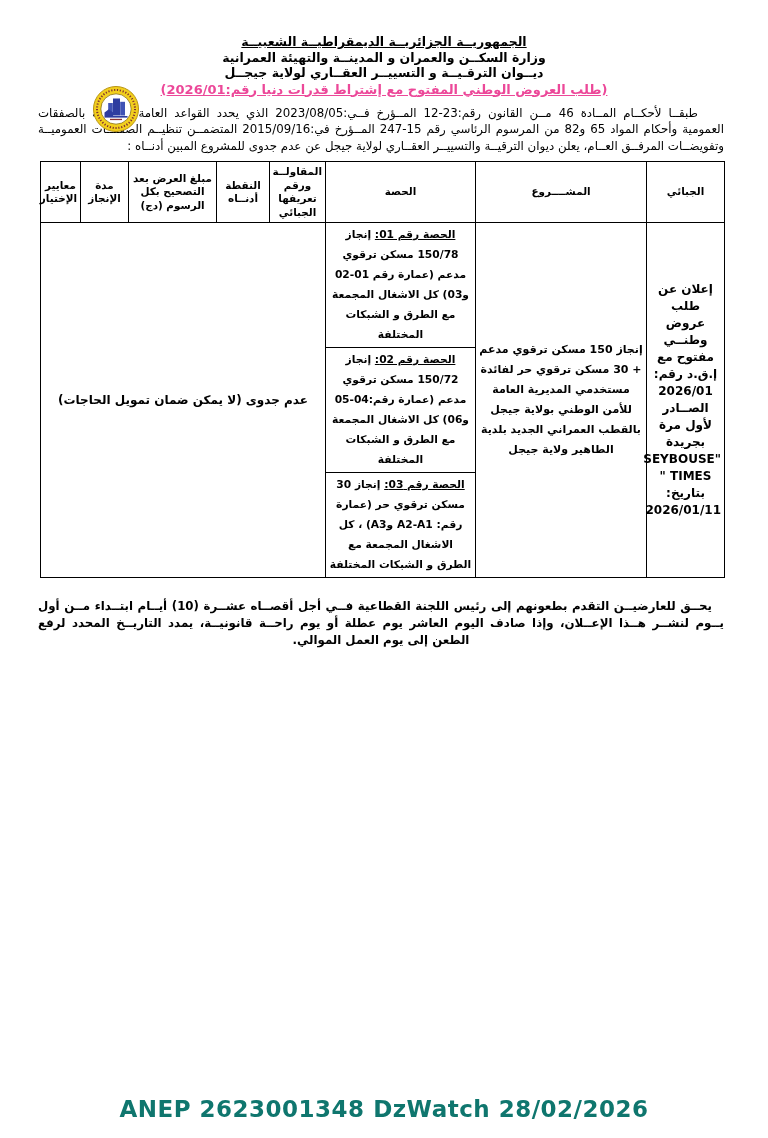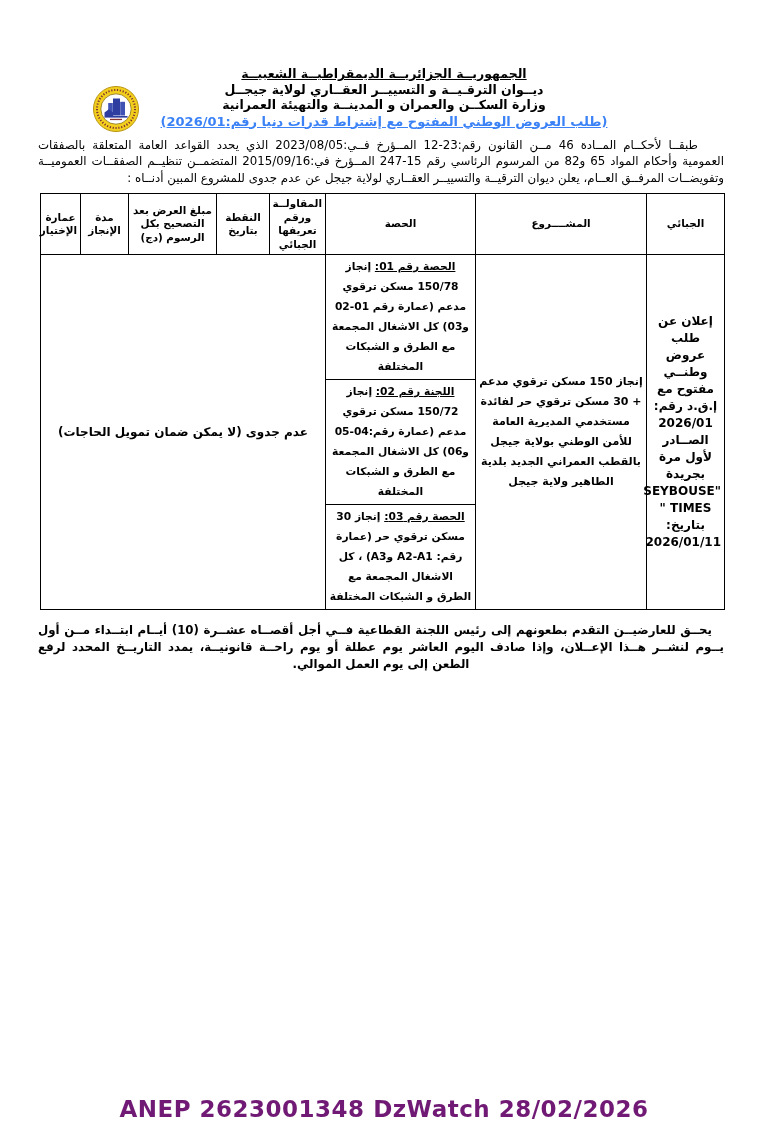--- a/index.html
+++ b/index.html
@@ -4,21 +4,21 @@
 <style>
   html,body{margin:0;padding:0;}
   body{
     width:768px;height:1138px;background:#ffffff;color:#000;
     font-family:"DejaVu Sans","Liberation Sans",sans-serif;
     overflow:hidden;
   }
   .page{position:relative;width:768px;height:1138px;direction:rtl;}
 
   
-  .header{padding-top:66px;text-align:center;font-weight:bold;}
+  .header{padding-top:34px;text-align:center;font-weight:bold;}
   .header .hline{font-size:12.5px;line-height:15.5px;}
   .u{text-decoration:underline;}
   .tender-line{font-size:13px;line-height:17px;text-decoration:underline;}
   .logo-wrap{position:absolute;left:92px;top:85px;width:48px;height:48px;}
 
   
   .intro{
     margin:7px 44px 0 38px;font-weight:normal;font-size:11.8px;line-height:16.5px;
     text-align:justify;text-indent:26px;
   }
@@ -31,39 +31,39 @@
     border:1px solid #000;font-weight:bold;text-align:center;vertical-align:middle;
     padding:2px 3px;
   }
   table.notice th{font-size:10.4px;line-height:13.5px;height:56px;}
   td.ref-cell{font-size:12px;line-height:17px;}
   td.project-cell{font-size:11px;line-height:20px;padding:4px 7px;}
   td.lot-cell{font-size:10.7px;line-height:20px;height:76px;padding:4px 6px;margin-top:36px;}
   td.no-result-cell{font-size:12px;}
 
   
-  .footer-paras{margin:12px 44px 0 38px;font-weight:bold;font-size:11.8px;line-height:17px;}
+  .footer-paras{margin:20px 44px 0 38px;font-weight:bold;font-size:11.8px;line-height:17px;}
   .footer-paras p{margin:0;text-align:justify;text-align-last:center;text-indent:12px;}
 
   
   .anep{
     position:absolute;left:0;bottom:16px;width:100%;text-align:center;direction:ltr;
     font-weight:bold;font-size:23px;letter-spacing:0.5px;
   }
 </style>
 </head>
 <body>
 
 <div class="page">
 
   <div class="header">
     <div class="hline u">الجمهوريــة الجزائريــة الديمقراطيــة الشعبيــة</div>
+    <div class="hline">وزارة السكــن والعمران و المدينــة والتهيئة العمرانية</div>
     <div class="hline">ديــوان الترقـيــة و التسييــر العقــاري لولاية جيجــل</div>
-    <div class="hline">وزارة السكــن والعمران و المدينــة والتهيئة العمرانية</div>
-    <div class="tender-line" id="tender-line" style="color: #3b82f6;">(طلب العروض الوطني المفتوح مع إشتراط  قدرات دنيا رقم:2026/01)</div>
+    <div class="tender-line" id="tender-line" style="color: #ec4899;">(طلب العروض الوطني المفتوح مع إشتراط  قدرات دنيا رقم:2026/01)</div>
   </div>
 
   <div class="logo-wrap">
     <svg width="48" height="48" viewBox="0 0 48 48">
       <circle cx="24" cy="24" r="22.5" fill="#f2cf1d" stroke="#b89310" stroke-width="1"></circle>
       <circle cx="24" cy="24" r="19" fill="none" stroke="#7d3030" stroke-width="2" stroke-dasharray="1.2 1.7"></circle>
       <circle cx="24" cy="24" r="15.2" fill="#ffffff" stroke="#8a6d00" stroke-width="0.8"></circle>
       <rect x="21" y="13.5" width="7" height="17" fill="#2e3da0"></rect>
       <rect x="16.2" y="18" width="4.6" height="12.5" fill="#4053b5"></rect>
       <rect x="28.2" y="16.8" width="4.8" height="13.7" fill="#4053b5"></rect>
@@ -85,41 +85,41 @@
         <col style="width:88px">
         <col style="width:48px">
         <col style="width:40px">
     </colgroup>
     <thead>
       <tr>
         <th>الجبائي</th>
         <th>المشــــروع</th>
         <th>الحصة</th>
         <th>المقاولــة ورقم تعريفها الجبائي</th>
-        <th>النقطة بتاريخ</th>
+        <th>النقطة أدنــاه</th>
         <th>مبلغ العرض بعد التصحيح بكل الرسوم (دج)</th>
         <th>مدة الإنجاز</th>
-        <th>عمارة الإختيار</th>
+        <th>معايير الإختيار</th>
       </tr>
     </thead>
     <tbody>
       <tr>
         <td class="ref-cell" rowspan="3">إعلان عن طلب عروض وطنــي مفتوح مع إ.ق.د رقم: 2026/01 الصــادر لأول مرة بجريدة "SEYBOUSE TIMES " بتاريخ: 2026/01/11</td>
         <td class="project-cell" rowspan="3">إنجاز 150 مسكن ترقوي مدعم + 30 مسكن ترقوي حر  لفائدة مستخدمي المديرية العامة للأمن الوطني بولاية جيجل بالقطب العمراني الجديد بلدية الطاهير ولاية جيجل</td>
         <td class="lot-cell"><span class="u">الحصة رقم 01:</span><span> إنجاز 150/78 مسكن ترقوي مدعم (عمارة رقم 01-02 و03) كل الاشغال المجمعة مع الطرق و الشبكات المختلفة</span></td>
         <td class="no-result-cell" rowspan="3" colspan="5">عدم جدوى (لا يمكن ضمان تمويل الحاجات)</td>
       </tr>
       <tr>
-        <td class="lot-cell"><span class="u">اللجنة رقم 02:</span><span> إنجاز 150/72 مسكن ترقوي مدعم (عمارة رقم:04-05 و06) كل الاشغال المجمعة مع الطرق و الشبكات المختلفة</span></td>
+        <td class="lot-cell"><span class="u">الحصة رقم 02:</span><span> إنجاز 150/72 مسكن ترقوي مدعم (عمارة رقم:04-05 و06) كل الاشغال المجمعة مع الطرق و الشبكات المختلفة</span></td>
       </tr>
       <tr>
         <td class="lot-cell"><span class="u">الحصة رقم 03:</span><span> إنجاز 30 مسكن ترقوي حر (عمارة رقم: A2-A1 وA3) ، كل الاشغال المجمعة مع الطرق و الشبكات المختلفة</span></td>
       </tr>
     </tbody>
   </table>
 
   <div class="footer-paras">
     <p>يحــق للعارضيــن التقدم بطعونهم إلى رئيس اللجنة القطاعية فــي أجل أقصــاه عشــرة (10) أيــام ابتــداء مــن أول يــوم لنشــر هــذا الإعــلان، وإذا صادف اليوم العاشر يوم عطلة أو يوم راحــة قانونيــة، يمدد التاريــخ المحدد لرفع الطعن إلى يوم العمل الموالي.</p>
   </div>
 
-  <div class="anep" id="anep-line" style="color: #701a75;">ANEP 2623001348 DzWatch 28/02/2026</div>
+  <div class="anep" id="anep-line" style="color: #0f766e;">ANEP 2623001348 DzWatch 28/02/2026</div>
 
 </div>
 
 </body></html>

